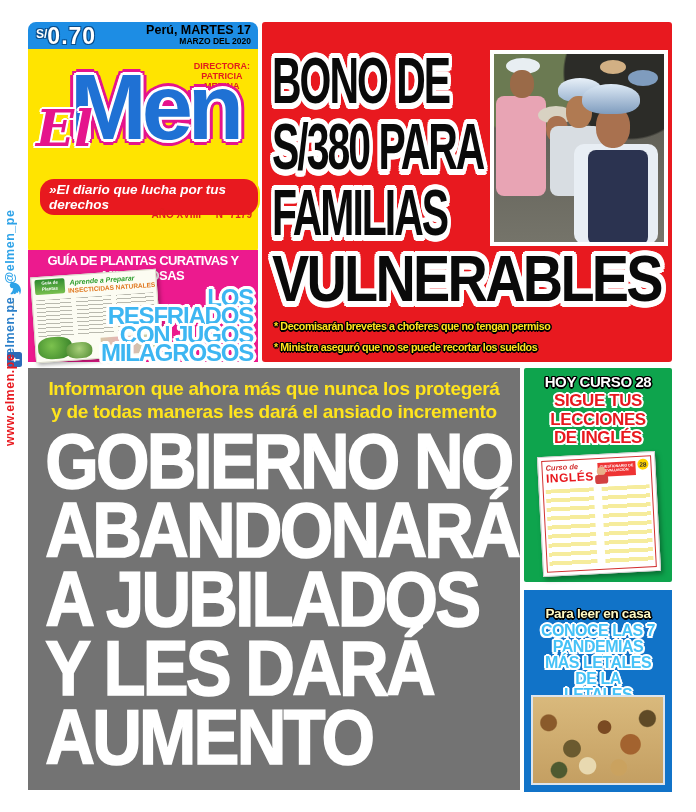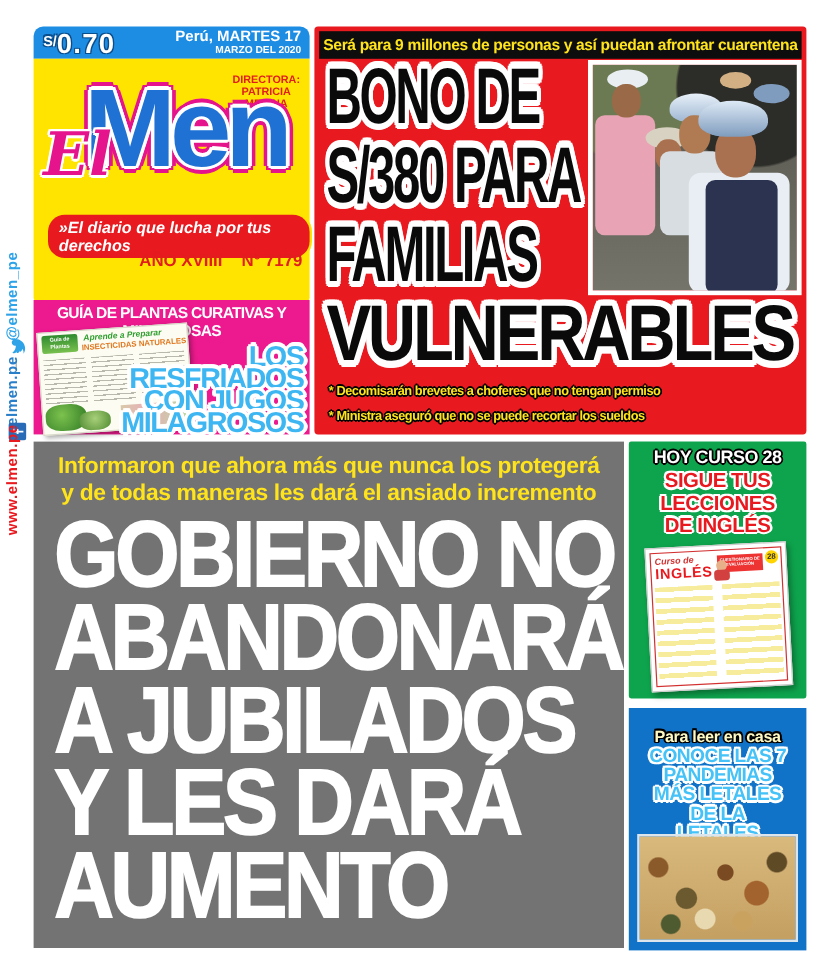--- a/index.html
+++ b/index.html
@@ -35,38 +35,38 @@
   .rail-div{position:absolute;left:13px;top:298px;width:1px;height:11px;background:#9aa;}
 
   
   .masthead{position:absolute;left:28px;top:22px;width:230px;height:230px;}
   .mh-band{position:absolute;left:0;top:0;right:0;height:27px;background:#1d8de4;
            border-radius:8px 8px 0 0;}
   .mh-price{position:absolute;left:8px;top:1px;color:#fff;font-weight:bold;
             text-shadow:1px 1px 0 #0a4e8c,-1px 1px 0 #0a4e8c,1px -1px 0 #0a4e8c,-1px -1px 0 #0a4e8c;}
   .mh-price .cur{font-size:12px;vertical-align:6px;}
   .mh-price .val{font-size:23px;letter-spacing:1px;}
-  .mh-date{position:absolute;right:7px;top:3px;text-align:right;color:#ffffff;font-weight:bold;line-height:11px;}
+  .mh-date{position:absolute;right:7px;top:3px;text-align:right;color:#000000;font-weight:bold;line-height:11px;}
   .mh-date .d1{font-size:12.5px;}
   .mh-date .d2{font-size:8.5px;}
   .mh-yellow{position:absolute;left:0;top:27px;right:0;bottom:0;background:#ffe400;border-radius:0 0 4px 4px;}
   .mh-dir{position:absolute;right:8px;top:12px;text-align:center;color:#e11d1d;
           font-weight:bold;font-size:9px;line-height:10px;}
   .logo-el{position:absolute;left:8px;top:50px;font-family:"DejaVu Serif",serif;
            font-style:italic;font-weight:bold;font-size:50px;color:#e5148c;z-index:3;}
   .logo-men{position:absolute;left:42px;top:6px;font-size:92px;font-weight:bold;
             letter-spacing:-5px;color:#1f71d4;z-index:2;
             text-shadow:3px 0 0 #fff,-3px 0 0 #fff,0 3px 0 #fff,0 -3px 0 #fff,
               2px 2px 0 #fff,-2px 2px 0 #fff,2px -2px 0 #fff,-2px -2px 0 #fff,
               6px 0 0 #e5148c,-6px 0 0 #e5148c,0 6px 0 #e5148c,0 -6px 0 #e5148c,
               4px 4px 0 #e5148c,-4px 4px 0 #e5148c,4px -4px 0 #e5148c,-4px -4px 0 #e5148c;}
   .tag-pill{position:absolute;left:12px;top:130px;background:#e8191f;border-radius:14px;
             padding:3px 9px;color:#fff;font-weight:bold;font-style:italic;font-size:13.5px;
             box-shadow:0 0 0 2px #ffe400;}
-  .mh-ed{position:absolute;right:6px;top:160px;color:#e11d1d;font-weight:bold;font-size:14px;}
+  .mh-ed{position:absolute;right:6px;top:160px;color:#e11d1d;font-weight:bold;font-size:10px;}
   .mh-ed .sp{margin-left:12px;}
 
   
   .plants{position:absolute;left:28px;top:250px;width:230px;height:112px;background:#ec1a8e;}
   .plants-hd{padding-top:3px;text-align:center;color:#fff;font-weight:bold;font-size:13px;
              letter-spacing:-.6px;}
   .plants-img{position:absolute;left:5px;top:23px;width:124px;height:84px;background:#fcfcf2;
               border:1px solid #d8d8c8;transform:rotate(-4deg);box-shadow:2px 2px 4px rgba(0,0,0,.35);
               overflow:hidden;z-index:1;}
   .pi-logo{position:absolute;left:3px;top:2px;width:30px;height:14px;border-radius:2px;
@@ -222,21 +222,20 @@
     <div class="plants-head ow-med">
       <br>
       <span>LOS</span><br>
       <span>RESFRIADOS</span><br>
       <span>CON JUGOS</span><br>
       <span>MILAGROSOS</span>
     </div>
   </div>
 
   <div class="redbox">
-    <div class="red-strip">Será para 9 millones de personas y así puedan afrontar cuarentena</div>
     <div class="red-photo">
       <div class="fg f3-shirt"></div>
       <div class="fg f3-cap"></div>
       <div class="fg f3-face"></div>
       <div class="fg f4-cap"></div>
       <div class="fg f4-cap2"></div>
       <div class="fg f5-hat"></div>
       <div class="fg f5-face"></div>
       <div class="fg f2-torso"></div>
       <div class="fg f2-cap"></div>

